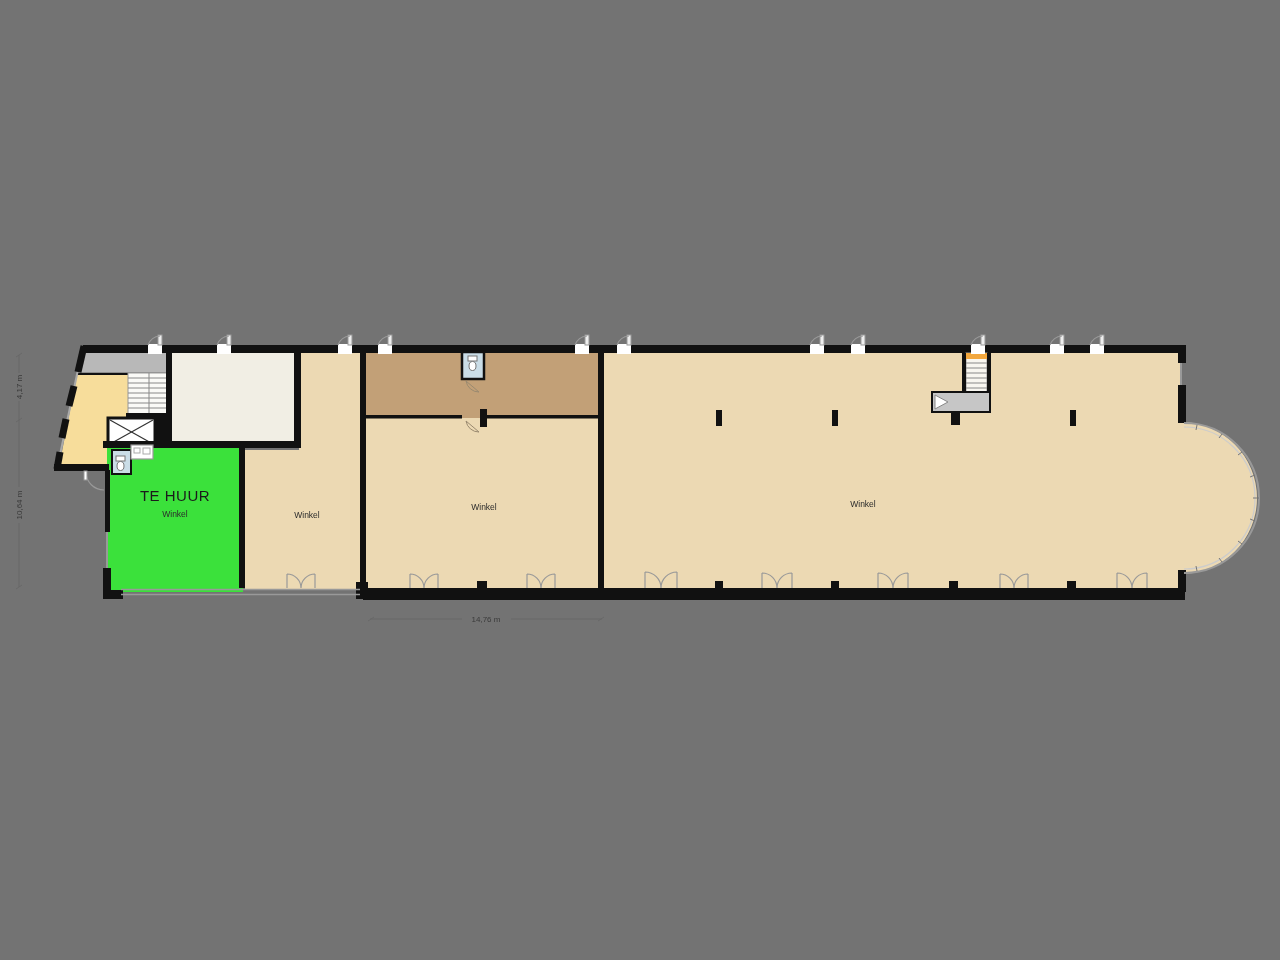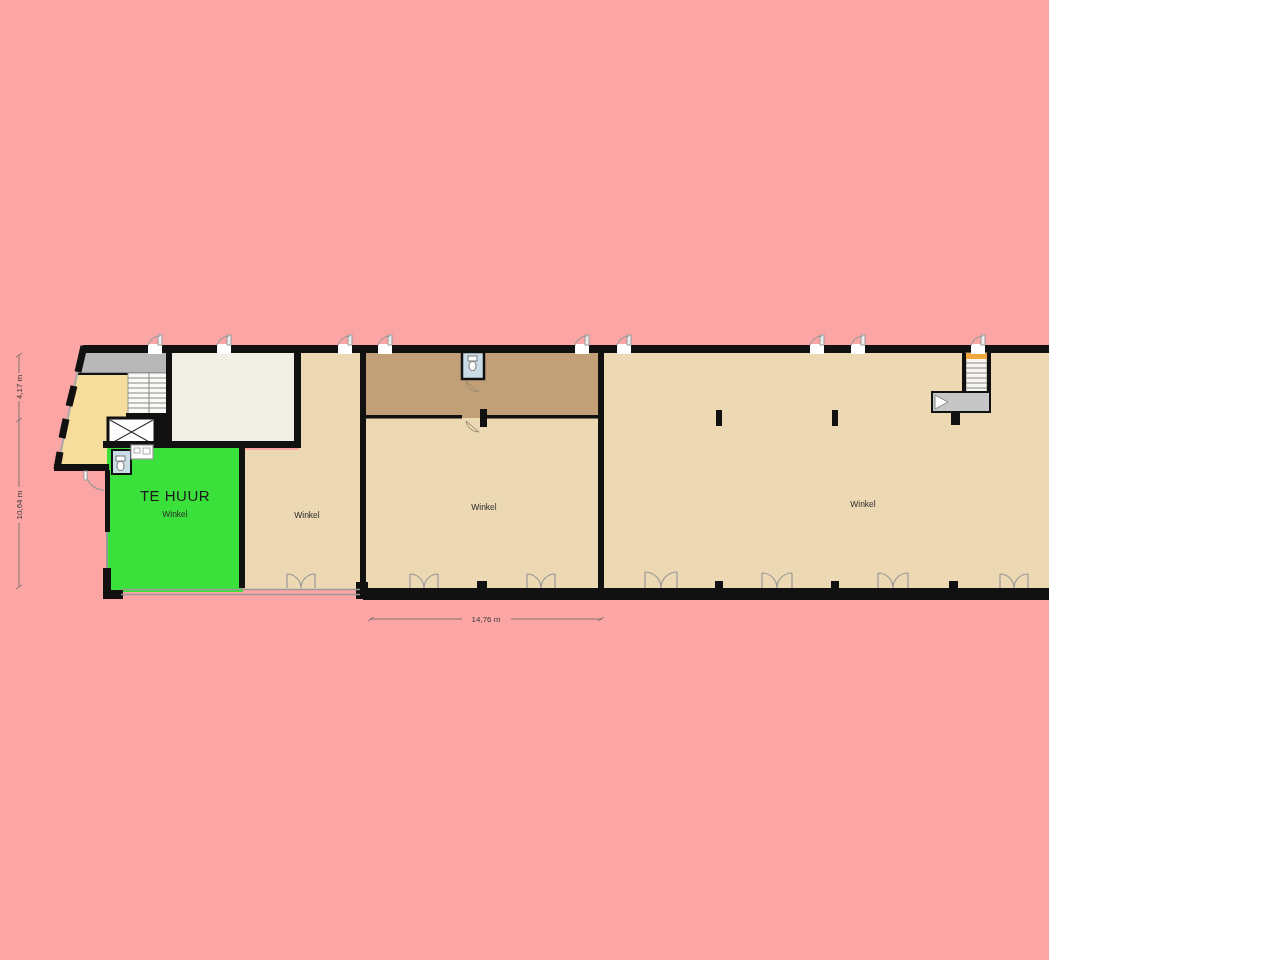--- a/index.html
+++ b/index.html
@@ -1,16 +1,16 @@
 <!DOCTYPE html>
 <html><head>
 <meta charset="utf-8">
 <style>
   html,body{margin:0;padding:0;background:#ffffff;}
-  .stage{position:relative;width:1049px;height:960px;background:#fca5a5;overflow:hidden;
+  .stage{position:relative;width:1280px;height:960px;background:#737373;overflow:hidden;
          font-family:"Liberation Sans", sans-serif;}
   svg{display:block;}
   text{font-family:"Liberation Sans", sans-serif;}
   .lbl-main{font-size:15px;fill:#1b1b1b;letter-spacing:.5px;}
   .lbl-room{font-size:8.5px;fill:#2b2b2b;}
   .lbl-dim{font-size:8px;fill:#3a3a3a;}
 </style>
 </head>
 <body>
 

